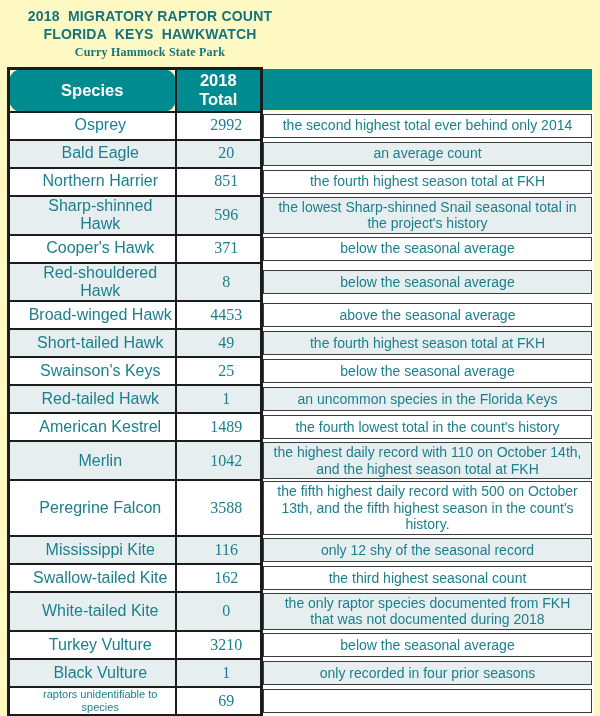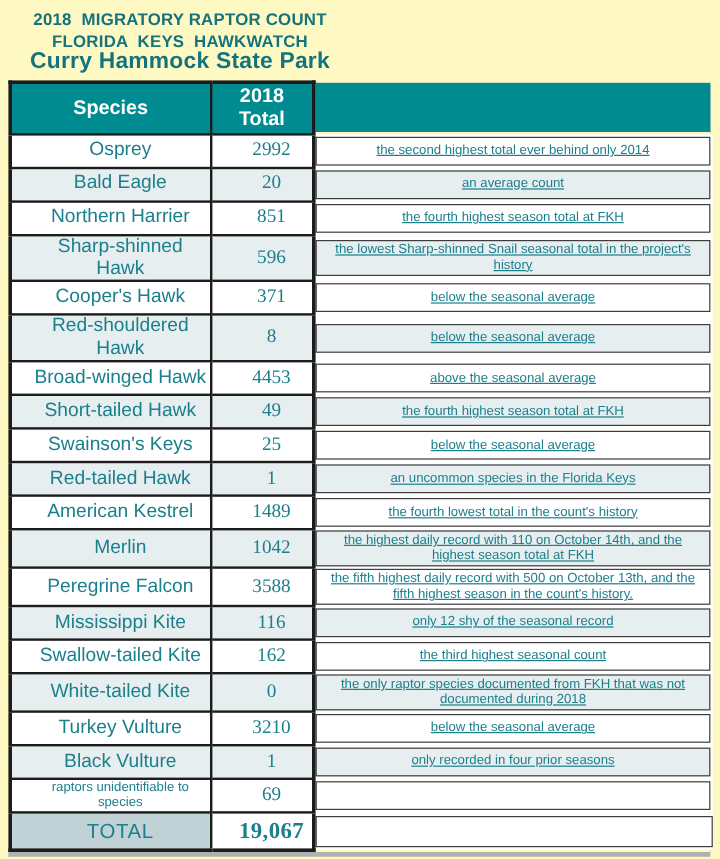--- a/index.html
+++ b/index.html
@@ -20,21 +20,21 @@
   }
   .page{position:relative;width:600px;height:716px;background:#fef9c3;}
 
   
   .title-block{padding-top:7px;width:300px;text-align:center;}
   .title-line{
     white-space:pre;
     font-weight:bold;color:var(--title-teal);
     font-size:14px;line-height:18px;letter-spacing:.2px;
   }
-  .title-line.l3{font-size:19px;}
+  .title-line.l3{font-size:12px;font-family:Liberation Serif, serif;}
 
   
   .table-wrap{
     margin:6px 0 0 7px;width:585px;
     box-shadow:0 4px 0 var(--shadow);
   }
   table{border-collapse:collapse;table-layout:fixed;width:585px;}
   th,td{padding:0;vertical-align:middle;text-align:center;}
 
   
@@ -48,40 +48,39 @@
   .species-cell{border-left-width:3px;}
   .total-cell{border-right-width:3px;font-family:Liberation Serif, serif;}
 
   thead tr{height:43px;}
   thead th.species-col,thead th.total-col{
     border:2px solid var(--border-black);
     border-top-width:3px;
     background:var(--teal);
     color:#fff;font-weight:bold;font-size:16.5px;line-height:19px;
   }
-  thead th.species-col{border-left-width:3px;}
+  thead th.species-col{border-left-width:3px;border-radius:13px;}
   thead th.total-col{border-right-width:3px;}
   thead th.notes-col{border:0;padding:0 0 2px 0;}
   .note-header-band{height:41px;background:var(--teal);}
 
   tbody tr{height:28px;}
   tbody tr:nth-child(even) .species-cell,
   tbody tr:nth-child(even) .total-cell{background:var(--row-alt);}
   tbody tr:last-child .species-cell{font-size:11px;line-height:1.2;}
 
   
   td.note-cell{border:0;background:#fff;height:inherit;}
   .note-box{
     margin:1px 0;border:1px solid var(--note-border);
     min-height:24px;box-sizing:border-box;
     display:flex;align-items:center;justify-content:center;
     padding:1px 8px;
-    font-size:11px;line-height:1.18;color:var(--text-teal);
+    font-size:14px;line-height:1.18;color:var(--text-teal);
     background:#fff;
-    text-decoration:underline;
   }
   tbody tr:nth-child(even) .note-box{background:var(--row-alt);}
 
   
   tfoot tr{height:31px;}
   tfoot .species-cell{
     background:var(--total-label-bg);
     border-bottom-width:3px;font-size:17px;letter-spacing:.5px;
   }
   tfoot .total-cell{

